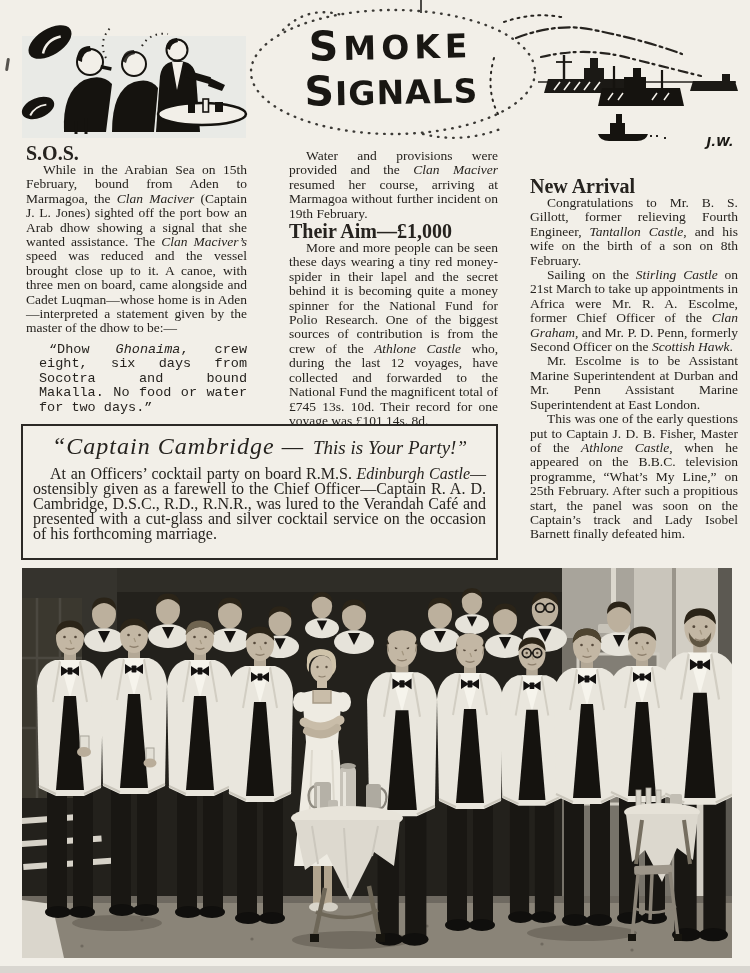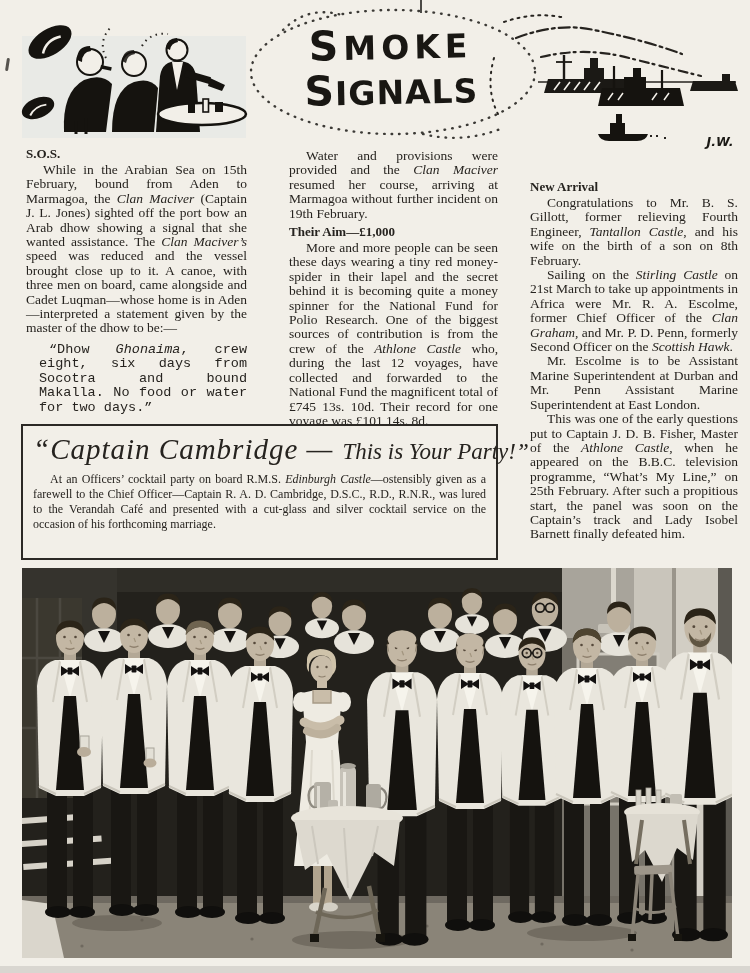--- a/index.html
+++ b/index.html
@@ -19,33 +19,33 @@
   }
   .mt-line1{font-size:33px;line-height:42px;letter-spacing:5px;}
   .mt-line2{font-size:33px;line-height:42px;letter-spacing:1px;}
   .mt-line1::first-letter,.mt-line2::first-letter{font-size:41px;}
   
   .col{position:absolute;font-size:13.5px;line-height:14.4px;text-align:justify;}
   .col1{left:26px;top:146px;width:221px;}
   .col2{left:289px;top:149px;width:209px;}
   .col3{left:530px;top:148px;width:208px;margin-top:28px;}
   .para{margin:0;text-indent:17px;}
-  .head{font-weight:bold;font-size:13px;margin:3px 0 2px;text-indent:0;text-align:left;line-height:15px;}
+  .head{font-weight:bold;font-size:20px;margin:3px 0 2px;text-indent:0;text-align:left;line-height:15px;}
   .col1 .head{margin-top:0;}
   .quote{margin:7px 0 0 13px;text-indent:10px;font-family:Liberation Mono, monospace;}
   
   .party-box{
     position:absolute;left:21px;top:424px;width:477px;height:136px;
     border:2px solid #2c2925;background:#f2efe8;box-sizing:border-box;
     padding:2px 10px;z-index:3;
   }
   .party-title{text-align:center;margin:5px 0 6px;font-style:italic;white-space:nowrap;}
-  .pt-main{font-size:29px;letter-spacing:1px;}
-  .pt-sub{font-size:23px;margin-left:9px;}
-  .party-box .para{font-size:12px;line-height:15.1px;text-align:justify;}
+  .pt-main{font-size:24px;letter-spacing:1px;}
+  .pt-sub{font-size:19px;margin-left:9px;}
+  .party-box .para{font-size:16px;line-height:15.1px;text-align:justify;}
   
   .photo{position:absolute;left:22px;top:568px;width:710px;height:390px;z-index:2;}
   
   .scan-tick{position:absolute;left:420px;top:0;width:2px;height:13px;background:#4c4a46;}
   .scan-mark{position:absolute;left:6px;top:58px;width:3px;height:13px;background:#56534e;border-radius:2px;transform:rotate(9deg);}
   .page-bottom-edge{position:absolute;left:0;top:966px;width:750px;height:7px;background:#d9d6d0;}
 </style>
 </head>
 <body>
 

